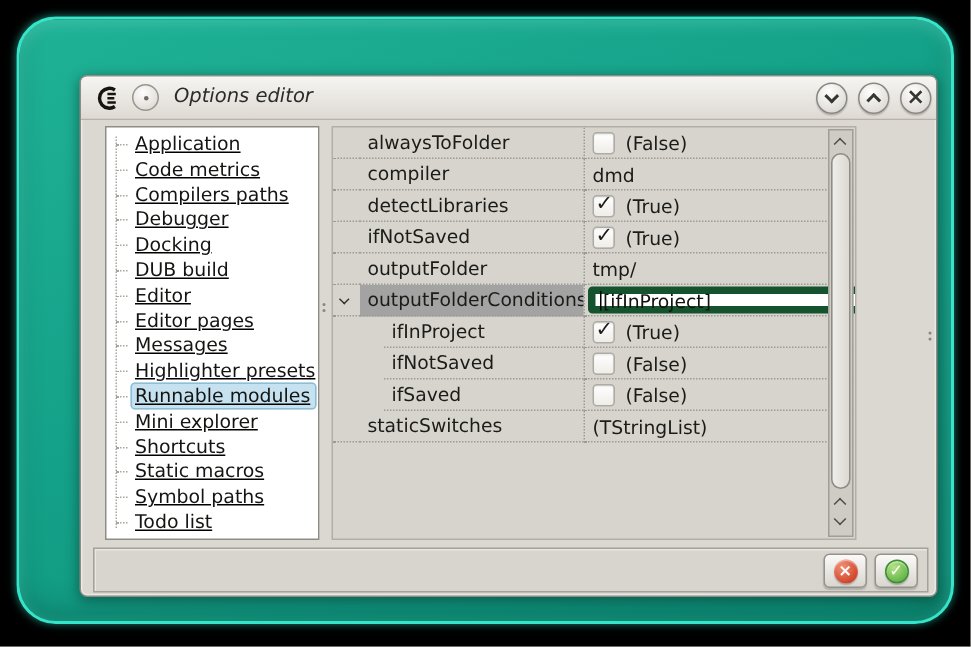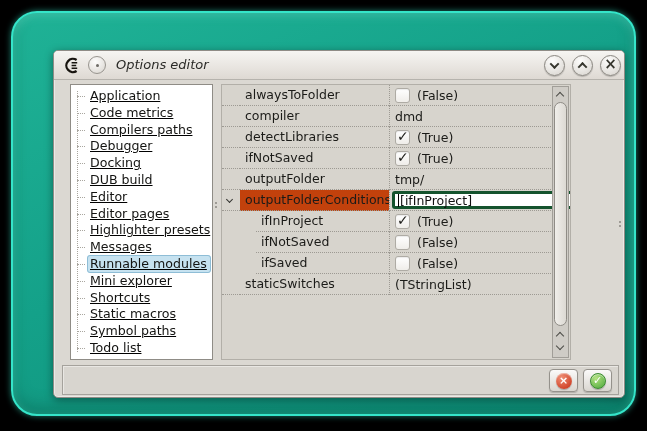--- a/index.html
+++ b/index.html
@@ -47,27 +47,27 @@
   .grip-v { position:absolute; width:4px; height:12px; }
   .grip-v i { display:block; width:2px; height:2px; border-radius:50%; background:#8a8781; margin:2px 1px; }
 
   
   .grid { position:absolute; left:167px; top:33px; width:350px; height:276px; background:#d7d4cd; border:1px solid #b2afa8; overflow:hidden; }
   .g-row { display:flex; height:21px; width:375px; position:relative; }
   .g-gutter { width:18px; flex:none; border-bottom:1px dotted #9d9a93; position:relative; }
   .g-gutter.child { width:34px; border-bottom:none; }
   .g-chev { position:absolute; left:5px; top:7px; width:5px; height:5px; border-right:1.6px solid #33332f; border-bottom:1.6px solid #33332f; transform:rotate(45deg); }
   .g-lbl { flex:1; font-size:12.5px; line-height:20px; color:#1b1b18; padding-left:5px; border-bottom:1px dotted #9d9a93; white-space:nowrap; overflow:hidden; }
-  .g-lbl.sel { background:#c2410c; }
+  .g-lbl.sel { background:#a3a3a3; }
   .g-val { width:208px; flex:none; border-bottom:1px dotted #9d9a93; border-left:1px dotted #9d9a93;
     display:flex; align-items:center; padding-left:5px; font-size:12.5px; color:#1b1b18; position:relative; white-space:nowrap; }
   .cb { width:15px; height:15px; border-radius:3px; border:1px solid #aeaba4; background:linear-gradient(#ffffff,#efede9);
     box-shadow:inset 0 1px 1px rgba(0,0,0,.08); margin-right:7px; position:relative; flex:none; }
   .cb .ck { position:absolute; left:1px; top:-3px; font-size:14px; font-weight:bold; color:#1d1d1a; }
-  .editbox { position:absolute; left:2px; right:4px; top:1px; bottom:1px; background:#fff; border:3px solid #14532d;
+  .editbox { position:absolute; left:2px; right:4px; top:1px; bottom:1px; background:#fff; border:5px solid #14532d;
     border-radius:3px; display:flex; align-items:center; padding-left:3px; font-size:12.5px; color:#111; }
   .caret { width:1px; height:13px; background:#000; margin-right:1px; flex:none; }
 
   
   .sb { position:absolute; top:1px; right:1px; bottom:1px; width:17px; background:#cfccc6; border:1px solid #a19e98; }
   .sb-th { position:absolute; left:1px; right:1px; top:15px; bottom:31px; border-radius:7px;
     background:linear-gradient(90deg,#f0eeea,#dcd9d3); border:1px solid #8f8c86; }
   .sb-ar { position:absolute; left:4px; width:6px; height:6px; border-right:1.6px solid #4c4c47; border-bottom:1.6px solid #4c4c47; }
   .ar-up-top { top:6px; transform:rotate(-135deg); }
   .ar-up-bot { bottom:18px; transform:rotate(-135deg); }
@@ -113,22 +113,22 @@
       <div class="treeline"></div>
       <div>
           <div class="s-item"><span class="stub"></span><span class="s-label">Application</span></div>
           <div class="s-item"><span class="stub"></span><span class="s-label">Code metrics</span></div>
           <div class="s-item"><span class="stub"></span><span class="s-label">Compilers paths</span></div>
           <div class="s-item"><span class="stub"></span><span class="s-label">Debugger</span></div>
           <div class="s-item"><span class="stub"></span><span class="s-label">Docking</span></div>
           <div class="s-item"><span class="stub"></span><span class="s-label">DUB build</span></div>
           <div class="s-item"><span class="stub"></span><span class="s-label">Editor</span></div>
           <div class="s-item"><span class="stub"></span><span class="s-label">Editor pages</span></div>
+          <div class="s-item"><span class="stub"></span><span class="s-label">Messages</span></div>
           <div class="s-item"><span class="stub"></span><span class="s-label">Highlighter presets</span></div>
-          <div class="s-item"><span class="stub"></span><span class="s-label">Messages</span></div>
           <div class="s-item"><span class="stub"></span><span class="s-label sel">Runnable modules</span></div>
           <div class="s-item"><span class="stub"></span><span class="s-label">Mini explorer</span></div>
           <div class="s-item"><span class="stub"></span><span class="s-label">Shortcuts</span></div>
           <div class="s-item"><span class="stub"></span><span class="s-label">Static macros</span></div>
           <div class="s-item"><span class="stub"></span><span class="s-label">Symbol paths</span></div>
           <div class="s-item"><span class="stub"></span><span class="s-label">Todo list</span></div>
         </div>
     </div>
 
     <div class="grip-v" style="left:160px; top:149px;">

